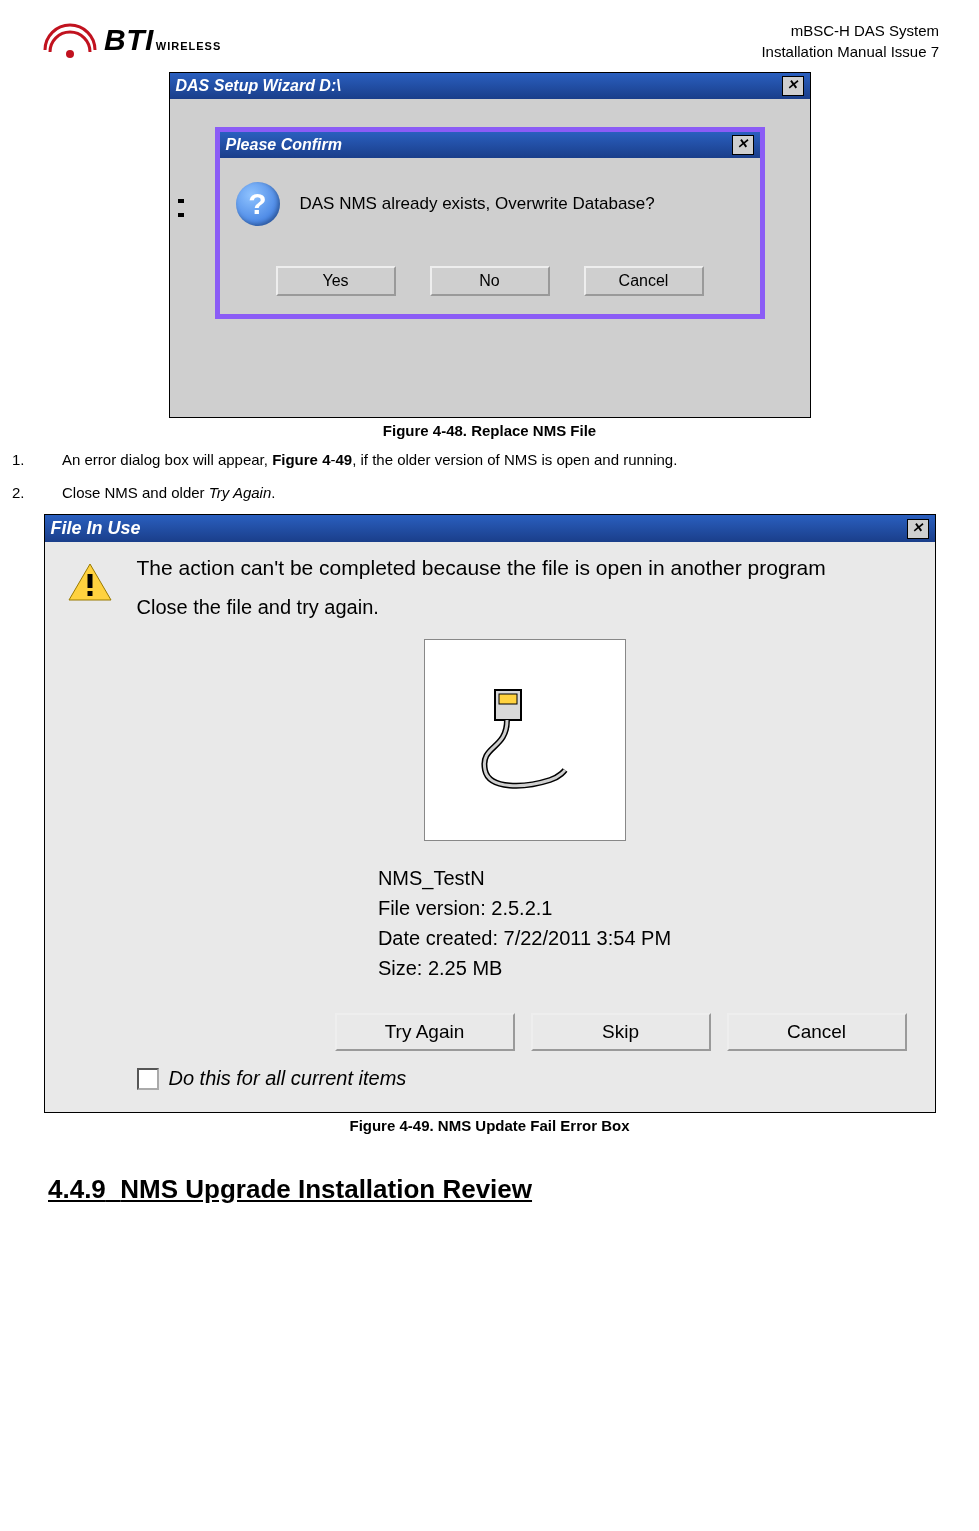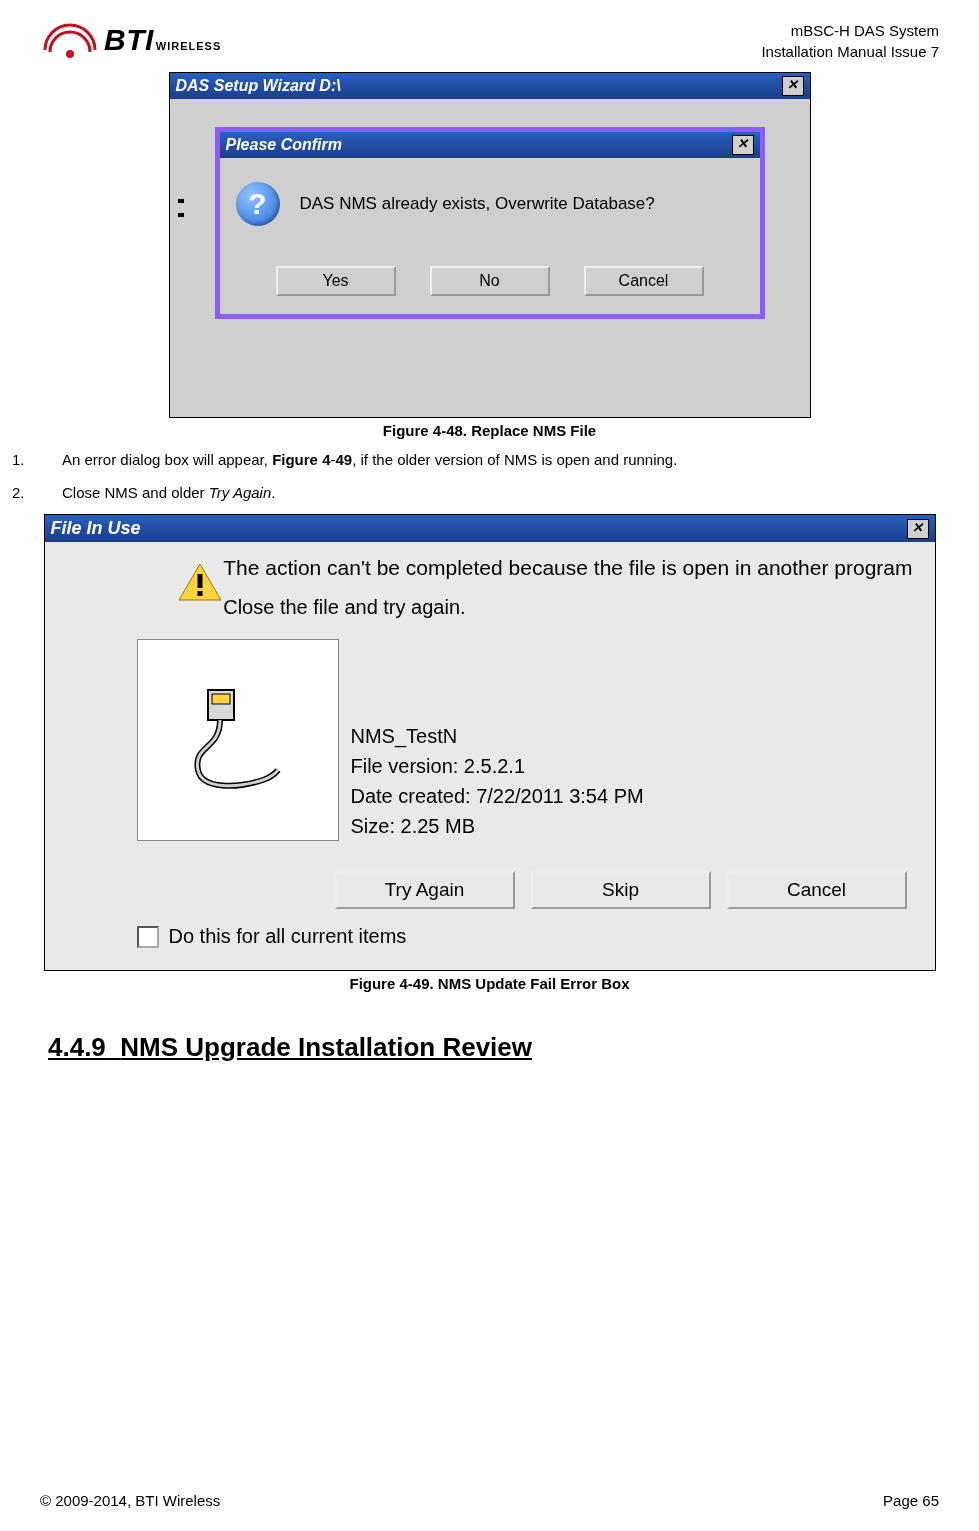--- a/index.html
+++ b/index.html
@@ -163,35 +163,36 @@
     text-align: left;
     position: relative;
   }
   .fileinuse .titlebar-blue { font-size:18px; }
   .fileinuse-body {
     background: #e9e9e9;
     padding: 14px 22px 22px 22px;
   }
   .fiu-top {
     display:flex;
+    gap: 24px;
     align-items: flex-start;
-    justify-content: flex-end;
   }
   .warn-tri {
     width: 46px; height: 40px;
     margin-top: 6px;
   }
   .fiu-line1 { font-size: 21px; margin-bottom: 16px; }
   .fiu-line2 { font-size: 20px; margin-bottom: 20px; }
 
   .fiu-mid {
     display:flex;
-    gap: 12px;
-    align-items: flex-end;
+    gap: 22px;
+    align-items: center;
     margin-left: 70px;
+    flex-direction: column;
   }
   .thumb {
     width: 200px;
     height: 200px;
     border: 1px solid #888;
     background:#fff;
     display:flex;
     align-items:center;
     justify-content:center;
   }
@@ -213,20 +214,21 @@
     font-size: 19px;
     cursor: pointer;
   }
   .chk-row {
     margin-top: 16px;
     margin-left: 70px;
     display:flex;
     align-items:center;
     gap: 10px;
     font-size: 20px;
+    font-style: italic;
   }
   .fake-checkbox {
     width:18px; height:18px;
     border: 2px inset #aaa;
     background:#fff;
   }
 
   .section-heading {
     font-size: 26px;
     font-weight: bold;
@@ -360,20 +362,14 @@
         </div>
       </div>
     </div>
   </div>
   <div class="figure-caption">Figure 4-49. NMS Update Fail Error Box</div>
 
   <div class="section-heading">
     <span>4.4.9</span>&nbsp;&nbsp;<span>NMS Upgrade Installation Review</span>
   </div>
 
-  <div class="footer">
-    <div>© 2009-2014, BTI Wireless</div>
-    <div class="pg">
-      <span>Page</span> <span>65</span>
-    </div>
-  </div>
 
 </div>
 
 </body></html>

